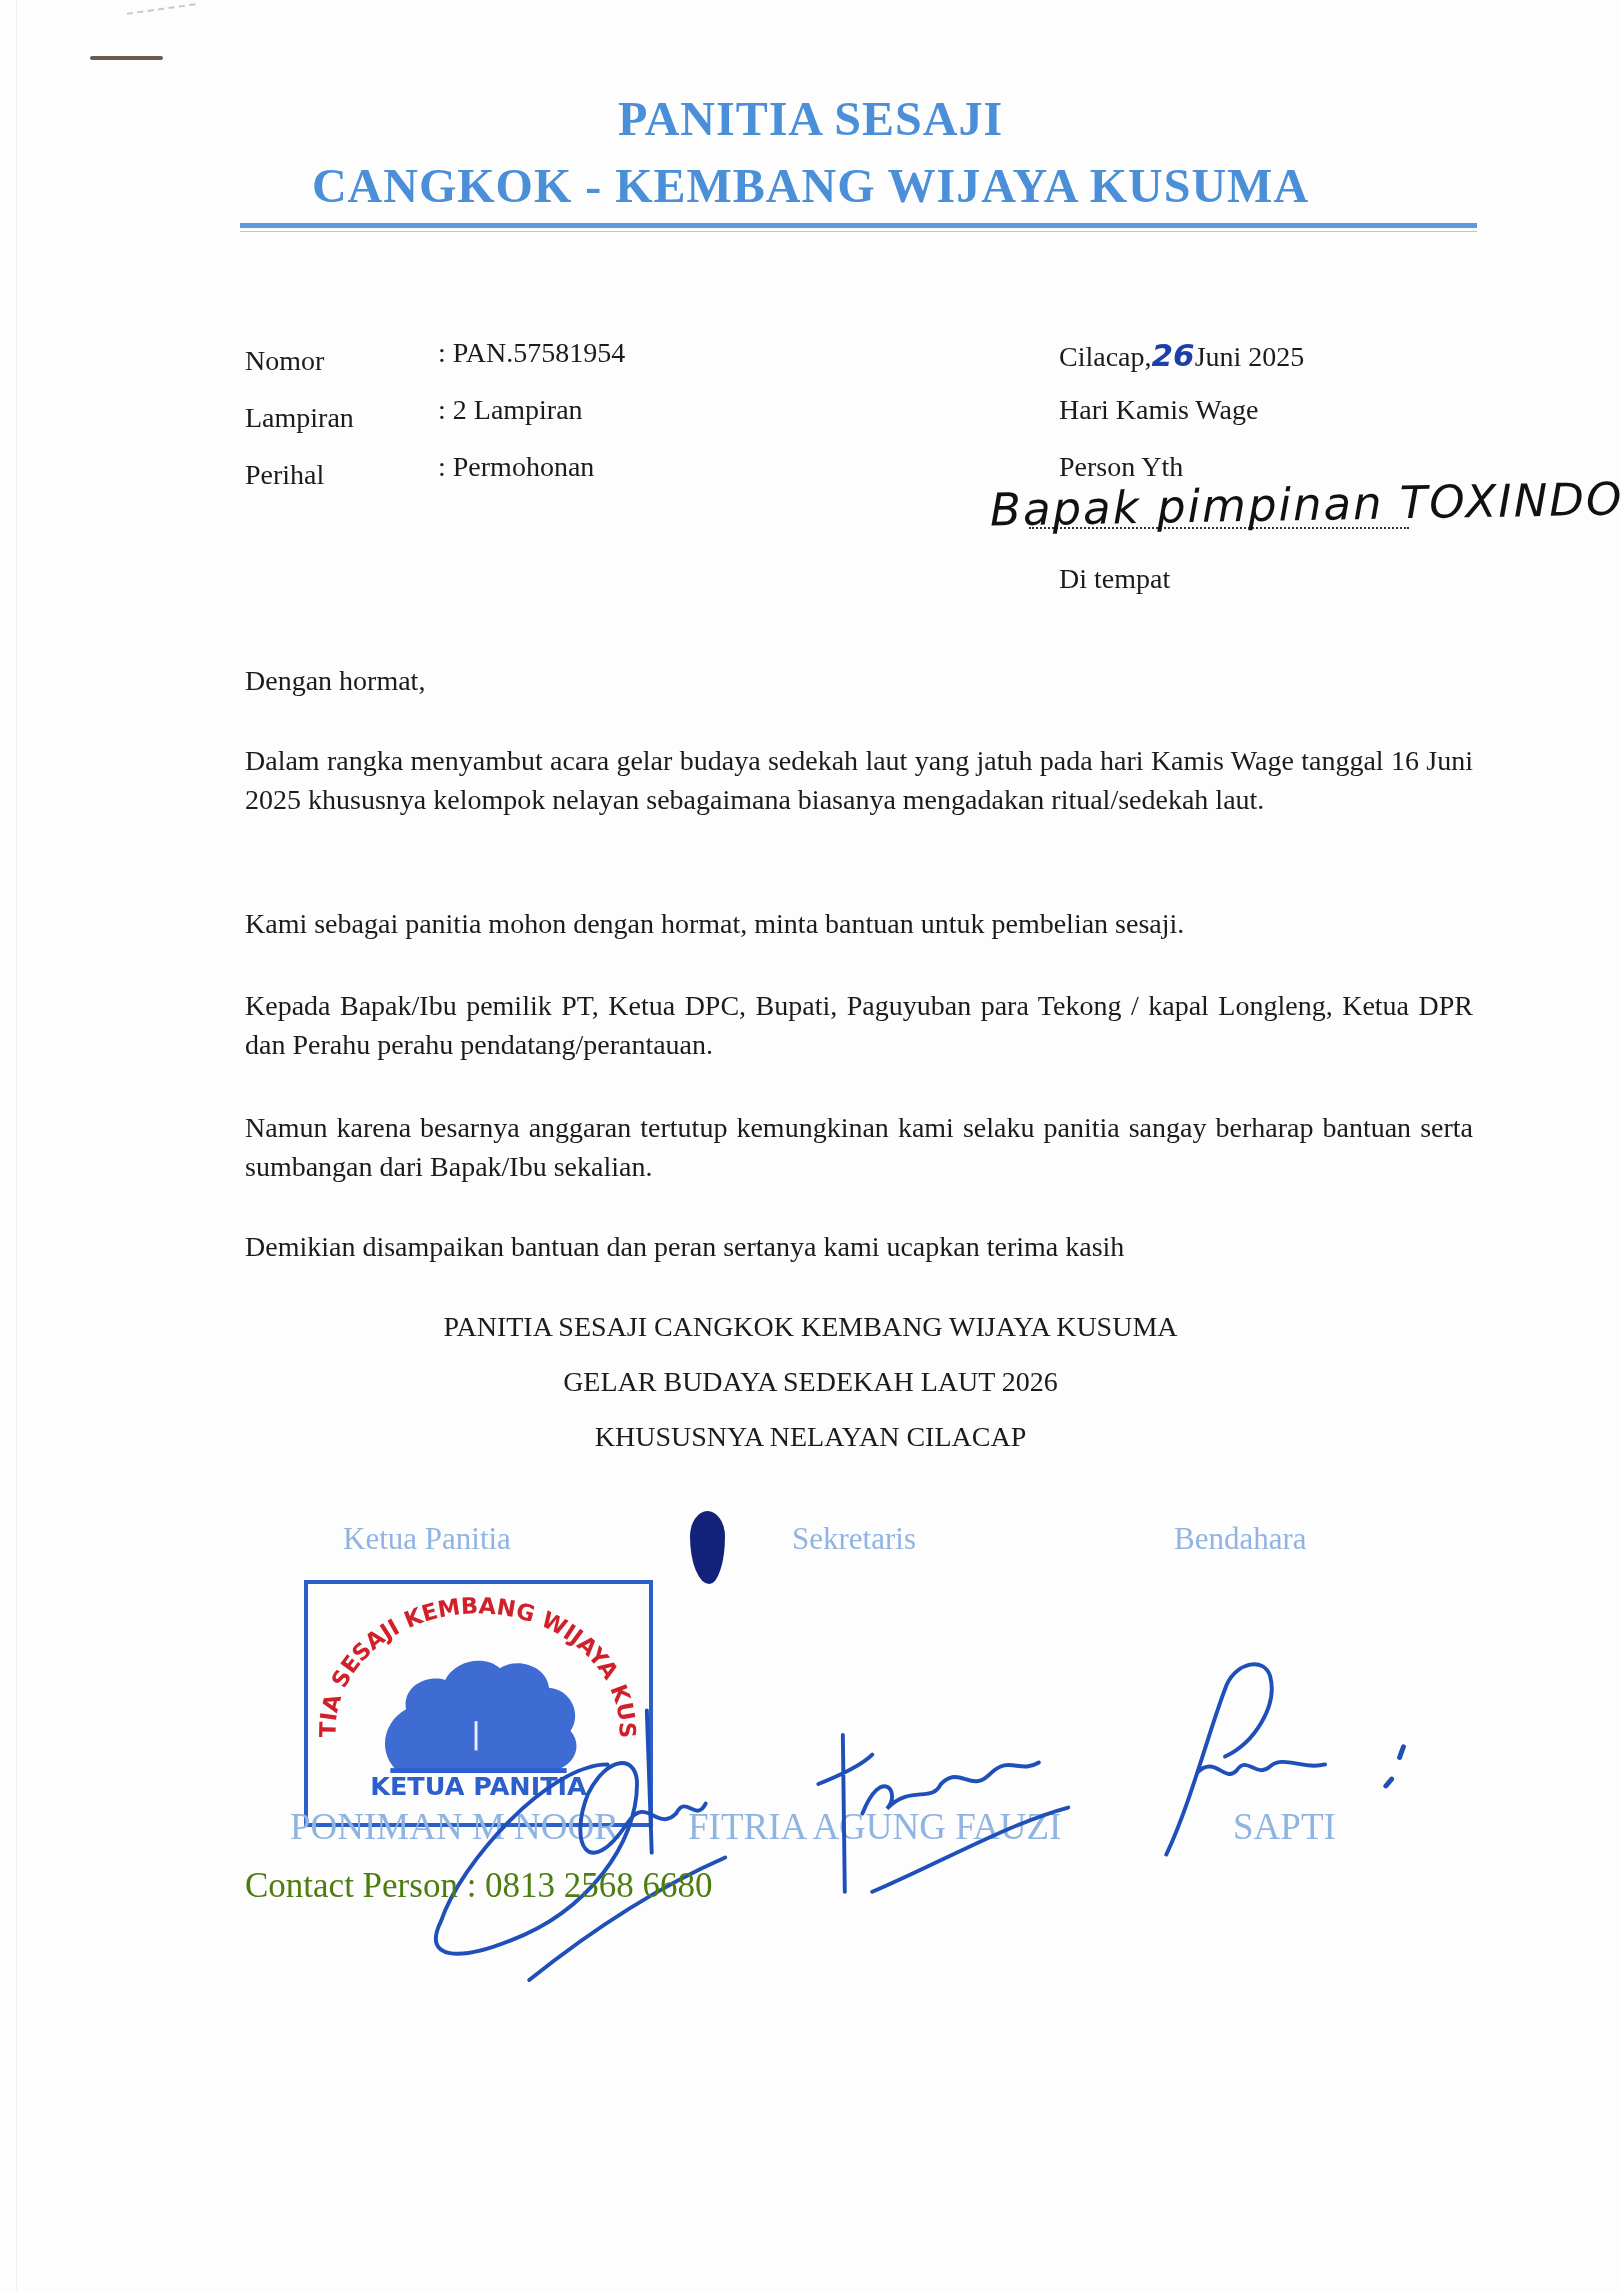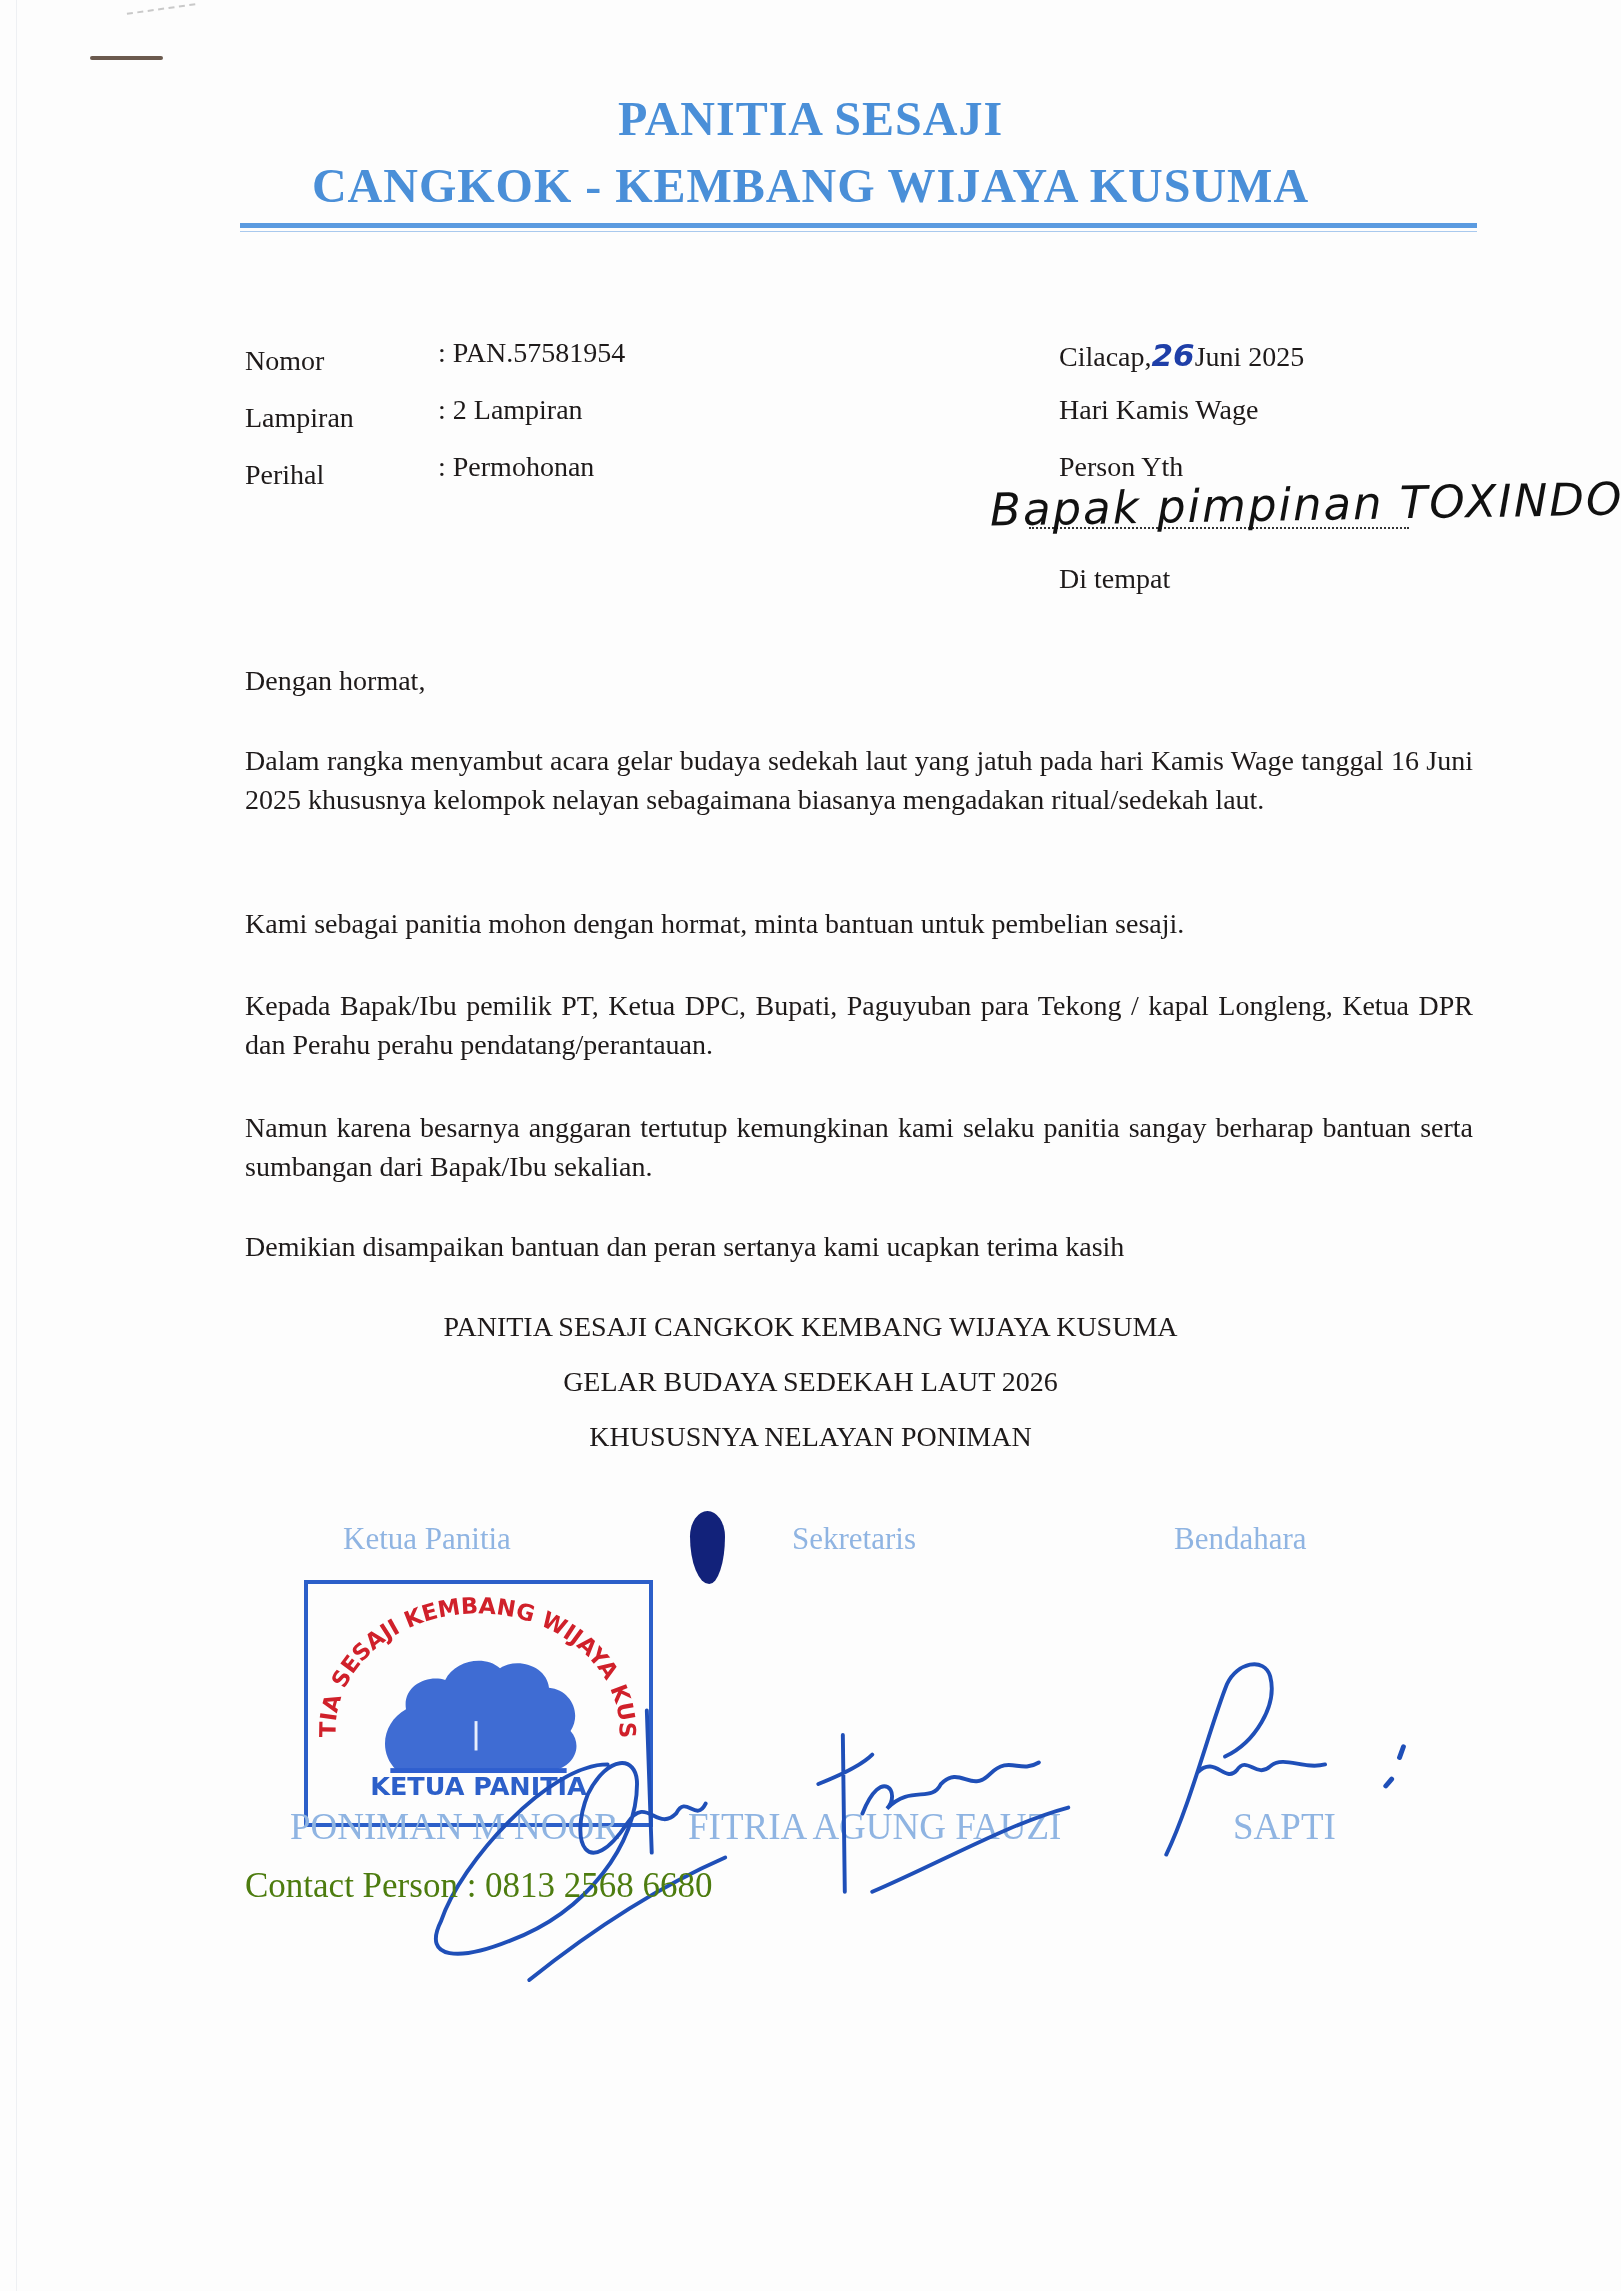--- a/index.html
+++ b/index.html
@@ -83,21 +83,21 @@
 
 <div class="body-text" style="top:661px;">Dengan hormat,</div>
 <div class="body-text" style="top:741px;">Dalam rangka menyambut acara gelar budaya sedekah laut yang jatuh pada hari Kamis Wage tanggal 16 Juni 2025 khususnya kelompok nelayan sebagaimana biasanya mengadakan ritual/sedekah laut.</div>
 <div class="body-text" style="top:904px;">Kami sebagai panitia mohon dengan hormat, minta bantuan untuk pembelian sesaji.</div>
 <div class="body-text" style="top:986px;">Kepada Bapak/Ibu pemilik PT, Ketua DPC, Bupati, Paguyuban para Tekong / kapal Longleng, Ketua DPR dan Perahu perahu pendatang/perantauan.</div>
 <div class="body-text" style="top:1108px;">Namun karena besarnya anggaran tertutup kemungkinan kami selaku panitia sangay berharap bantuan serta sumbangan dari Bapak/Ibu sekalian.</div>
 <div class="body-text" style="top:1227px;">Demikian disampaikan bantuan dan peran sertanya kami ucapkan terima kasih</div>
 
 <div class="closing" style="top:1311px;">PANITIA SESAJI CANGKOK KEMBANG WIJAYA KUSUMA</div>
 <div class="closing" style="top:1366px;">GELAR BUDAYA SEDEKAH LAUT 2026</div>
-<div class="closing" style="top:1421px;">KHUSUSNYA NELAYAN PONIMAN</div>
+<div class="closing" style="top:1421px;">KHUSUSNYA NELAYAN CILACAP</div>
 
 <div class="sig-label" style="left:343px; top:1521px;">Ketua Panitia</div>
 <div class="sig-label" style="left:792px; top:1521px;">Sekretaris</div>
 <div class="sig-label" style="left:1174px; top:1521px;">Bendahara</div>
 
 <div class="ink-blot"></div>
 
 <div class="stamp">
   <svg width="339" height="237" viewBox="0 0 346 242" style="position:absolute;left:0;top:0;">
     <defs>

